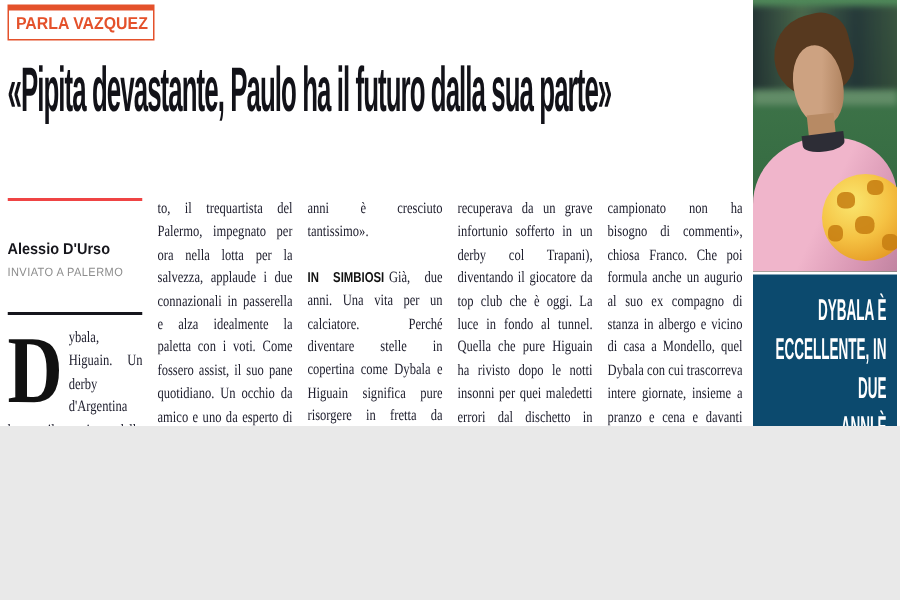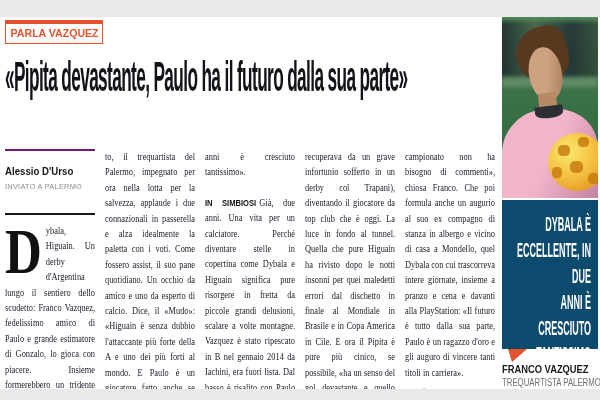--- a/index.html
+++ b/index.html
@@ -1,20 +1,20 @@
 <!DOCTYPE html>
 <html lang="it"><head>
 <meta charset="utf-8">
 <style>
   * { margin:0; padding:0; box-sizing:border-box; }
   html,body { background:#e9e9e9; }
   #page {
-    position:relative; width:600px; height:372px; background:#ffffff;
+    position:relative; width:600px; height:284px; background:#ffffff;
     font-family:"Liberation Serif", serif; overflow:hidden;
-    margin:17px auto;
+    margin:0 auto;
   }
   
   .kicker-box {
     position:absolute; left:5px; top:3px; width:98px; height:24px;
     border:1px solid #e4512b; border-top:4px solid #e4512b;
   }
   .kicker-label {
     color:#e4512b; font-family:"Liberation Sans",sans-serif; font-weight:bold;
     font-size:11.5px; line-height:18px; padding-left:5px; white-space:nowrap;
     transform:scaleX(0.92); transform-origin:0 0;
@@ -31,22 +31,22 @@
     position:absolute; left:5px; top:132px; width:490px; height:266px;
     display:flex; justify-content:space-between;
   }
   .article-column { width:90px; height:266px; overflow:hidden; position:relative; }
   .col-inner {
     width:113px; transform:scaleX(0.797); transform-origin:0 0;
     font-size:10.5px; line-height:15.4px; text-align:justify;
     color:#20202f; hyphens:auto;
   }
   .byline-block {
-    border-top:2px solid #701a75; border-bottom:2px solid #16161c;
-    padding:14px 0 22px 0; margin-bottom:8px; width:90px;
+    border-top:2px solid #ef4444; border-bottom:2px solid #16161c;
+    padding:26px 0 22px 0; margin-bottom:8px; width:90px;
   }
   .author-name {
     font-family:"Liberation Sans",sans-serif; font-weight:bold;
     font-size:10.5px; color:#16161c; line-height:13px; white-space:nowrap;
     transform:scaleX(0.92); transform-origin:0 0;
   }
   .author-role {
     font-family:"Liberation Sans",sans-serif; font-size:8px; color:#8d8d8d;
     letter-spacing:0.3px; margin-top:4px; white-space:nowrap;
     transform:scaleX(0.92); transform-origin:0 0;

